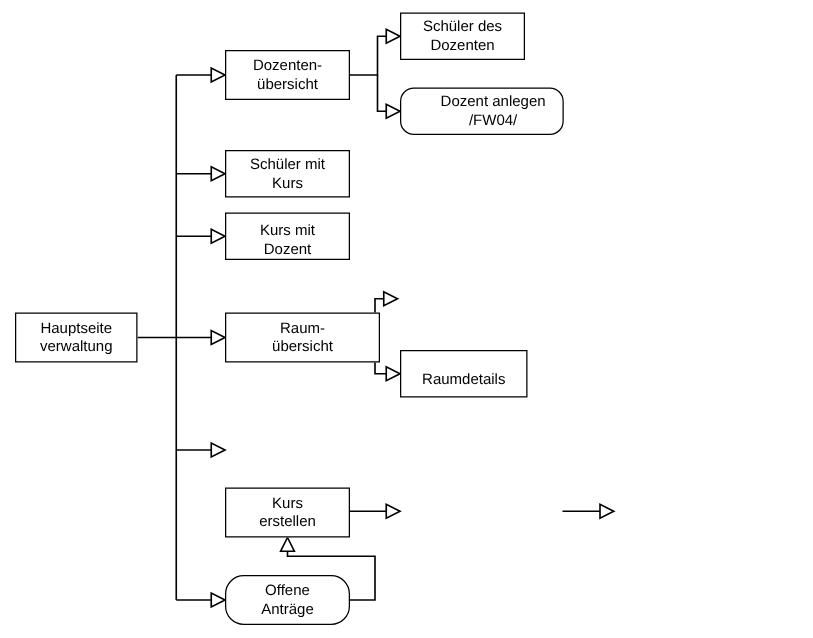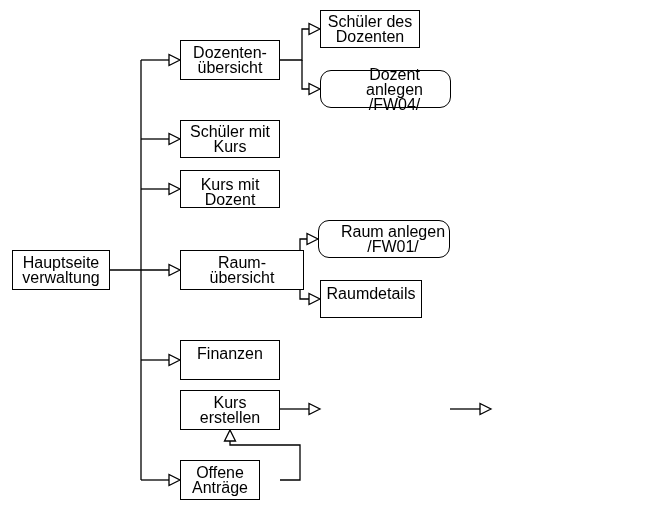--- a/index.html
+++ b/index.html
@@ -31,26 +31,26 @@
     align-items: center;
     justify-content: center;
     text-align: center;
   }
   .node.rounded {
     border-radius: 11px;
     padding-left: 18px;
   }
   .node.valign-top {
     align-items: flex-start;
-    padding-top: 5px;
+    padding-top: 15px;
   }
   .node-label {
     display: block;
     width: 100%;
-    font-size: 16px;
+    font-size: 12px;
     line-height: 15px;
     color: #000000;
     white-space: pre-line;
   }
   .conn-line {
     fill: none;
     stroke: #000000;
     stroke-width: 1.3;
   }
   .conn-arrowhead {
@@ -114,30 +114,24 @@
 Kurs</span>
     </div>
     <div class="node " style="left: 180px; top: 170px; width: 100px; height: 38px; align-items: flex-end;">
       <span class="node-label">Kurs mit
 Dozent</span>
     </div>
     <div class="node " style="left: 180px; top: 250px; width: 124px; height: 40px;">
       <span class="node-label">Raum-
 übersicht</span>
     </div>
-    <div class="node rounded" style="left: 318px; top: 220px; width: 132px; height: 38px;">
-      <span class="node-label">Raum anlegen /FW01/</span>
-    </div>
     <div class="node  valign-top" style="left: 320px; top: 280px; width: 102px; height: 38px;">
       <span class="node-label">Raumdetails</span>
-    </div>
-    <div class="node  valign-top" style="left: 180px; top: 340px; width: 100px; height: 40px;">
-      <span class="node-label">Finanzen</span>
     </div>
     <div class="node " style="left: 180px; top: 390px; width: 100px; height: 40px;">
       <span class="node-label">Kurs
 erstellen</span>
     </div>
-    <div class="node " style="left: 180px; top: 460px; width: 80px; height: 40px;">
+    <div class="node " style="left: 180px; top: 460px; width: 100px; height: 40px; border-radius: 15px;">
       <span class="node-label">Offene
 Anträge</span>
     </div>
   </div>
 
 </body></html>

